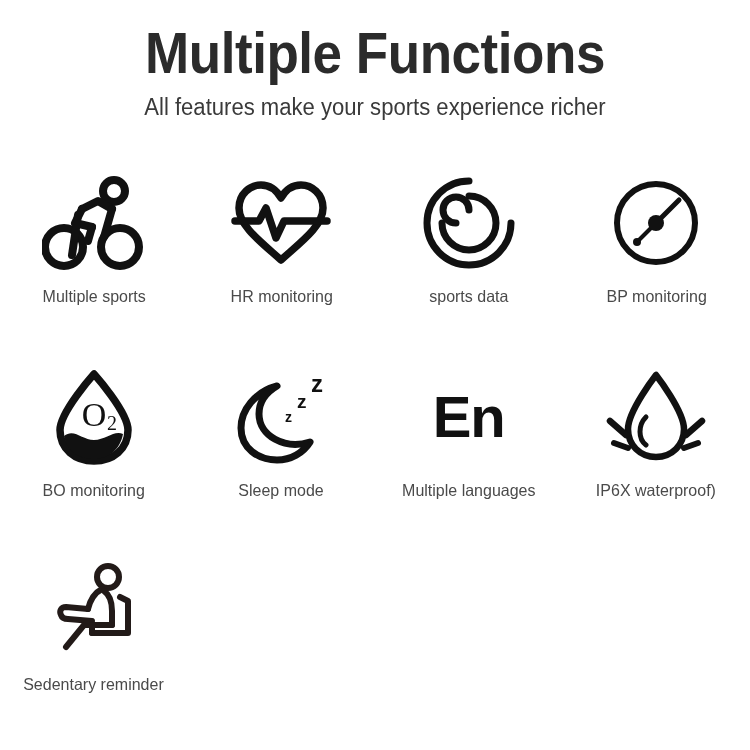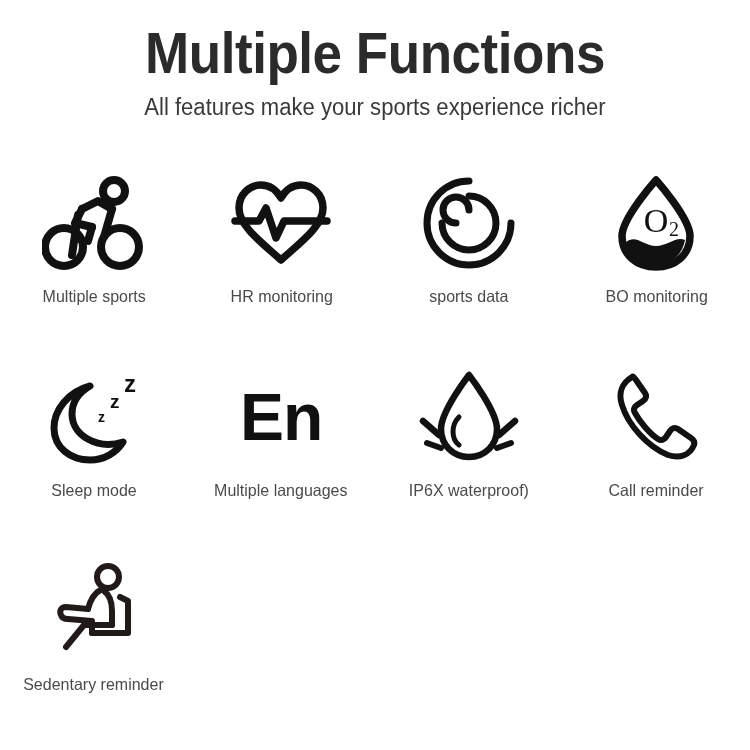--- a/index.html
+++ b/index.html
@@ -73,21 +73,21 @@
     color: #4a4a4a;
     text-align: center;
     line-height: 1.35;
     max-width: 150px;
     transform: scaleX(0.97);
   }
   .icon-svg {
     display: block;
   }
   .en-text {
-    font-size: 66px;
+    font-size: 58px;
     font-weight: 700;
     color: #111111;
     line-height: 1;
     letter-spacing: -1px;
   }
 </style>
 </head>
 <body>
 
 <div class="page">
@@ -129,20 +129,32 @@
       <div class="icon-box">
         <svg class="icon-svg" width="94" height="94" viewBox="0 0 94 94" fill="none" stroke="#111111" stroke-width="7" stroke-linecap="round">
           <path d="M47 5 A42 42 0 1 0 89 47"></path>
           <path d="M47 20 A27 27 0 1 1 20 47"></path>
           <path d="M47 34 A13 13 0 1 0 34 47"></path>
         </svg>
       </div>
       <div class="cell-label">sports data</div>
     </div>
 
+    <div class="cell">
+      <div class="icon-box">
+        <svg class="icon-svg" width="90" height="90" viewBox="0 0 90 90" fill="none" stroke="#111111" stroke-width="6" stroke-linecap="round">
+          <circle cx="45" cy="45" r="39"></circle>
+          <path d="M45 45 L68 22" stroke-width="5"></path>
+          <path d="M45 45 L28 62" stroke-width="4"></path>
+          <circle cx="45" cy="45" r="8" fill="#111111" stroke="none"></circle>
+          <circle cx="26" cy="64" r="4" fill="#111111" stroke="none"></circle>
+        </svg>
+      </div>
+      <div class="cell-label">BP monitoring</div>
+    </div>
 
     <div class="cell">
       <div class="icon-box">
         <svg class="icon-svg" width="88" height="98" viewBox="0 0 88 98" fill="none" stroke="#111111" stroke-width="7.5" stroke-linecap="round" stroke-linejoin="round">
           <path d="M44 6 C 44 6 10 44 10 62 C 10 81 25 93 44 93 C 63 93 78 81 78 62 C 78 44 44 6 44 6 Z"></path>
           <path d="M14 68 C 24 60 32 72 44 72 C 56 72 64 62 73 66 C 70 82 58 91 44 91 C 28 91 16 82 14 68 Z" fill="#111111" stroke="none"></path>
           <text x="44" y="58" text-anchor="middle" font-family="'Liberation Serif', serif" font-size="34" fill="#111111" stroke="none">O</text>
           <text x="62" y="62" text-anchor="middle" font-family="'Liberation Serif', serif" font-size="20" fill="#111111" stroke="none">2</text>
         </svg>
       </div>
@@ -177,28 +189,20 @@
           <path d="M42 48 C 34 56 34 70 42 76" stroke-width="5"></path>
           <path d="M6 52 L22 66" stroke-width="6.5"></path>
           <path d="M10 74 L24 79" stroke-width="6"></path>
           <path d="M98 52 L82 66" stroke-width="6.5"></path>
           <path d="M94 74 L80 79" stroke-width="6"></path>
         </svg>
       </div>
       <div class="cell-label">IP6X waterproof)</div>
     </div>
 
-    <div class="cell">
-      <div class="icon-box">
-        <svg class="icon-svg" width="84" height="92" viewBox="0 0 84 92" fill="none" stroke="#111111" stroke-width="6" stroke-linecap="round" stroke-linejoin="round">
-          <path d="M18 6 C 8 12 4 22 8 34 C 14 54 34 76 54 84 C 66 88 76 84 80 74 C 81 71 80 69 77 67 L64 58 C 61 56 58 57 56 60 L52 66 C 50 69 47 70 44 68 C 36 63 26 51 21 42 C 19 39 20 36 23 34 L29 30 C 32 28 33 25 31 22 L22 9 C 20 6 19 5 18 6 Z"></path>
-        </svg>
-      </div>
-      <div class="cell-label">Call reminder</div>
-    </div>
 
     <div class="cell">
       <div class="icon-box">
         <svg class="icon-svg" width="96" height="96" viewBox="0 0 96 96" fill="none" stroke="#221a18" stroke-width="6" stroke-linecap="round" stroke-linejoin="round">
           <circle cx="62" cy="14" r="11"></circle>
           <path d="M56 26 C 48 30 44 38 42 46"></path>
           <path d="M42 46 L20 44 C 15 44 13 48 15 52 C 16 55 19 56 22 56 L46 58"></path>
           <path d="M58 28 C 64 32 66 40 66 48 L66 62"></path>
           <path d="M66 62 L38 62 L20 84"></path>
           <path d="M74 34 L82 38 L82 70 L46 70"></path>

